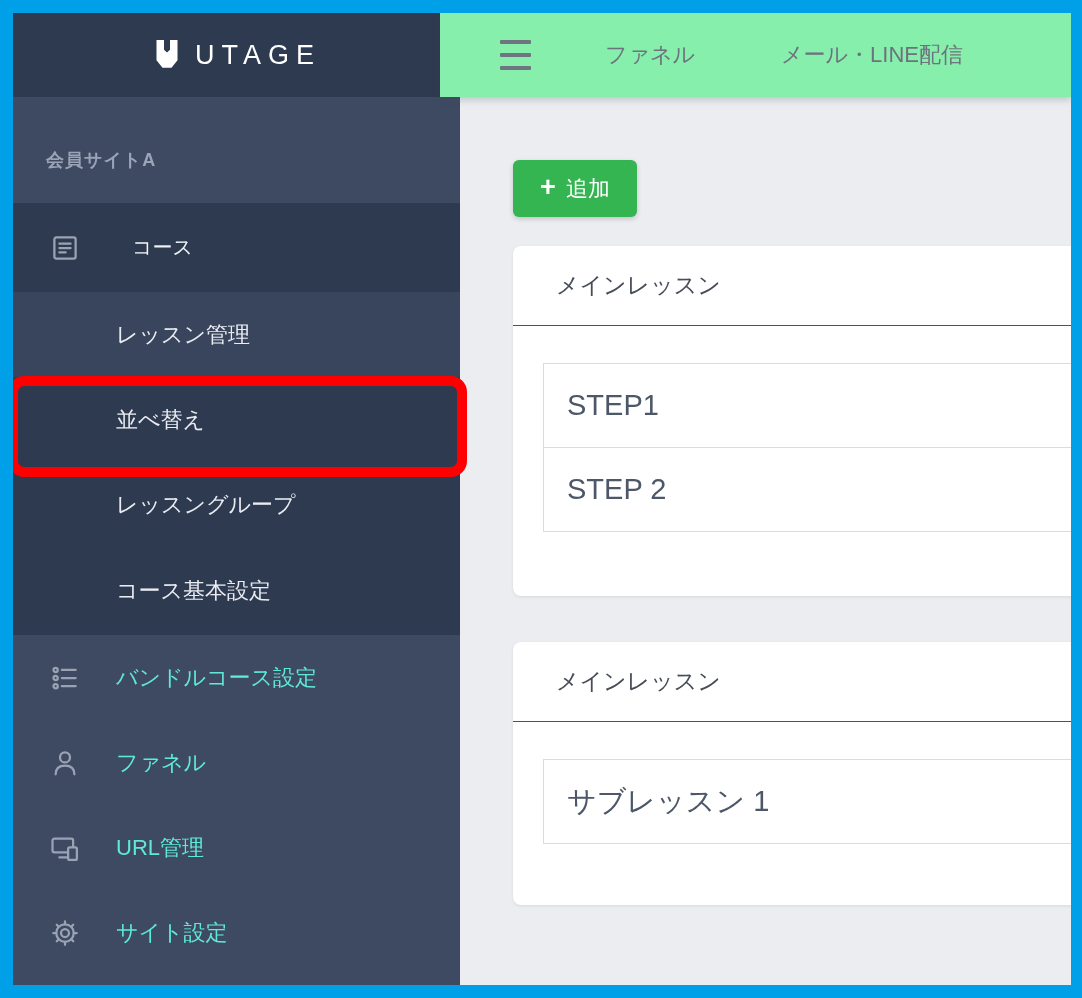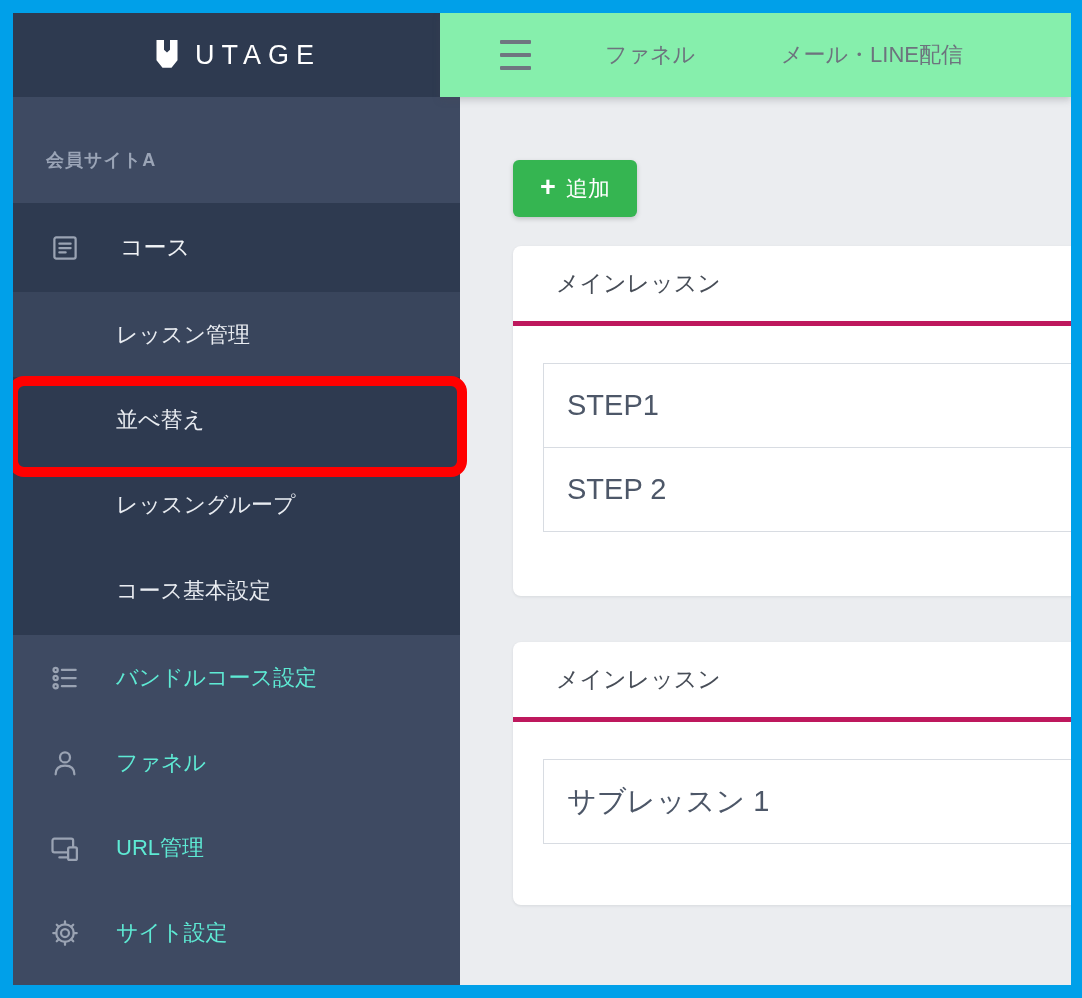--- a/index.html
+++ b/index.html
@@ -15,21 +15,21 @@
 
   
   .sidebar { position:absolute; left:13px; top:13px; width:447px; height:972px;
              background:#3e4a62; z-index:2; }
   .logo-header { height:84px; background:#2e3a50; display:flex; align-items:center;
                  justify-content:center; gap:13px; cursor:pointer; }
   .logo-text { color:#ffffff; font-size:27px; font-weight:normal; letter-spacing:7px; }
   .section-label { height:106px; display:flex; align-items:center; padding:32px 0 13px 33px;
                    color:#9aa4b6; font-size:18px; font-weight:bold; letter-spacing:1px; }
   .nav-course { height:89px; background:#2e3a50; display:flex; align-items:center;
-                padding-left:37px; gap:40px; color:#f1f3f6; font-size:23px; cursor:pointer; }
+                padding-left:37px; gap:52px; color:#f1f3f6; font-size:20px; cursor:pointer; }
   .sub-item { height:85px; background:#2e3a50; display:flex; align-items:center;
               padding-left:103px; font-size:22px; color:#e9ecf1; cursor:pointer; }
   .sub-item.alt { background:#39455c; }
   .sub-item.tall { height:88px; }
   .nav-item { height:85px; display:flex; align-items:center; padding-left:37px; gap:36px;
               font-size:22px; color:#5eead4; cursor:pointer; }
   .icn { width:30px; height:30px; flex:0 0 30px; }
 
   
   .redbox { position:absolute; left:8px; top:376px; width:459px; height:101px;
@@ -52,21 +52,21 @@
              box-shadow:0 2px 5px rgba(0,0,0,.18); cursor:pointer;
              font-family:"Liberation Sans","DejaVu Sans",sans-serif; }
   .btn-add .plus { font-size:27px; font-weight:600; margin-right:10px; line-height:1;
                    position:relative; top:-1px; }
 
   .card { position:absolute; left:513px; width:569px; background:#ffffff; border-radius:8px;
           box-shadow:0 1px 3px rgba(40,45,60,.10); z-index:1; }
   .card.c1 { top:246px; height:350px; }
   .card.c2 { top:642px; height:263px; }
   .card-header { height:80px; display:flex; align-items:center; padding-left:43px;
-                 font-size:23px; color:#474d57; border-bottom:5px solid #be185d; }
+                 font-size:23px; color:#474d57; border-bottom:1px solid #be185d; }
   .card-body { padding:37px 0 0 30px; }
   .list-item { height:85px; border:1px solid #d8dce2; background:#ffffff; display:flex;
                align-items:center; padding-left:23px; font-size:29px; color:#4d5768;
                cursor:grab; }
   .list-item + .list-item { margin-top:-1px; }
 </style>
 </head>
 <body>
 
 <div class="sidebar">

